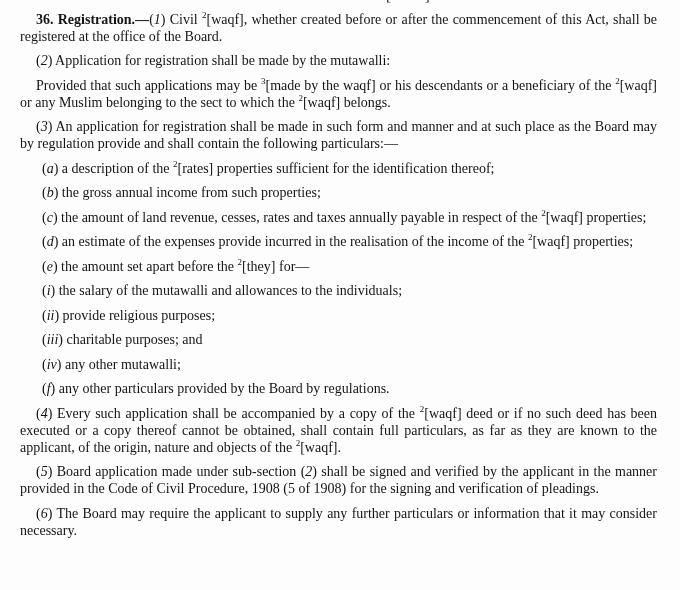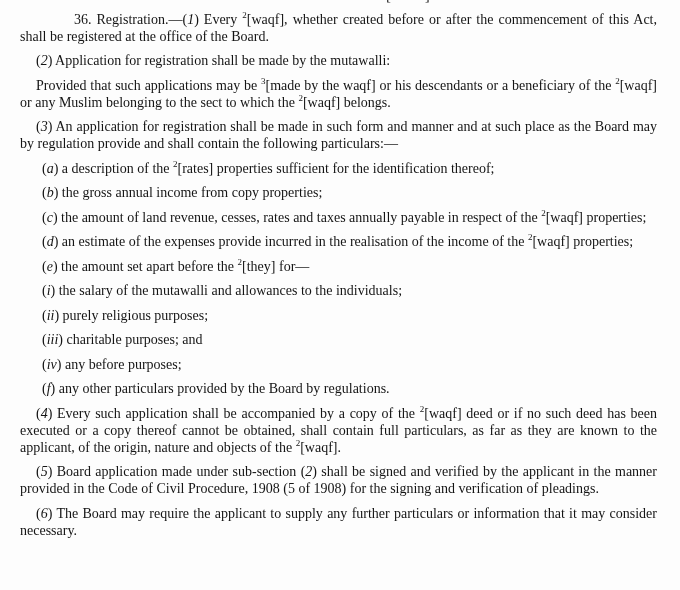--- a/index.html
+++ b/index.html
@@ -38,47 +38,47 @@
   }
   .doc {
     padding: 3px 23px 0 20px;
     line-height: 17px;
     text-align: justify;
   }
   .doc p { margin: 7.5px 0; }
   .para      { text-indent: 16px; }
   .clause    { margin-left: 20px; text-indent: 22px; }
   .subclause { margin-left: 42px; text-indent: 22px; }
-  b   { font-weight: normal; margin-left: 38px; }
+  b   { font-weight: bold; }
   i   { font-style: italic; }
   sup {
     font-size: 9px;
     line-height: 0;
     vertical-align: super;
   }
 </style>
 </head>
 <body>
 
 <div class="page">
   <div class="top-frag">
     <span>[ ]</span>
   </div>
   <div class="doc">
-      <p class="para"><b>36. Registration.—</b><span>(</span><i>1</i><span>) Every </span><sup>2</sup><span>[waqf], whether created before or after the commencement of this Act, shall be registered at the office of the Board.</span></p>
+      <p class="para"><b>36. Registration.—</b><span>(</span><i>1</i><span>) Civil </span><sup>2</sup><span>[waqf], whether created before or after the commencement of this Act, shall be registered at the office of the Board.</span></p>
       <p class="para"><span>(</span><i>2</i><span>) Application for registration shall be made by the mutawalli:</span></p>
       <p class="para"><span>Provided that such applications may be </span><sup>3</sup><span>[made by the waqf] or his descendants or a beneficiary of the </span><sup>2</sup><span>[waqf] or any Muslim belonging to the sect to which the </span><sup>2</sup><span>[waqf] belongs.</span></p>
       <p class="para"><span>(</span><i>3</i><span>) An application for registration shall be made in such form and manner and at such place as the Board may by regulation provide and shall contain the following particulars:—</span></p>
       <p class="clause"><span>(</span><i>a</i><span>) a description of the </span><sup>2</sup><span>[rates] properties sufficient for the identification thereof;</span></p>
-      <p class="clause"><span>(</span><i>b</i><span>) the gross annual income from copy properties;</span></p>
+      <p class="clause"><span>(</span><i>b</i><span>) the gross annual income from such properties;</span></p>
       <p class="clause"><span>(</span><i>c</i><span>) the amount of land revenue, cesses, rates and taxes annually payable in respect of the </span><sup>2</sup><span>[waqf] properties;</span></p>
       <p class="clause"><span>(</span><i>d</i><span>) an estimate of the expenses provide incurred in the realisation of the income of the </span><sup>2</sup><span>[waqf] properties;</span></p>
       <p class="clause"><span>(</span><i>e</i><span>) the amount set apart before the </span><sup>2</sup><span>[they] for—</span></p>
       <p class="subclause"><span>(</span><i>i</i><span>) the salary of the mutawalli and allowances to the individuals;</span></p>
-      <p class="subclause"><span>(</span><i>ii</i><span>) purely religious purposes;</span></p>
+      <p class="subclause"><span>(</span><i>ii</i><span>) provide religious purposes;</span></p>
       <p class="subclause"><span>(</span><i>iii</i><span>) charitable purposes; and</span></p>
-      <p class="subclause"><span>(</span><i>iv</i><span>) any before purposes;</span></p>
+      <p class="subclause"><span>(</span><i>iv</i><span>) any other mutawalli;</span></p>
       <p class="clause"><span>(</span><i>f</i><span>) any other particulars provided by the Board by regulations.</span></p>
       <p class="para"><span>(</span><i>4</i><span>) Every such application shall be accompanied by a copy of the </span><sup>2</sup><span>[waqf] deed or if no such deed has been executed or a copy thereof cannot be obtained, shall contain full particulars, as far as they are known to the applicant, of the origin, nature and objects of the </span><sup>2</sup><span>[waqf].</span></p>
       <p class="para"><span>(</span><i>5</i><span>) Board application made under sub-section (</span><i>2</i><span>) shall be signed and verified by the applicant in the manner provided in the Code of Civil Procedure, 1908 (5 of 1908) for the signing and verification of pleadings.</span></p>
       <p class="para"><span>(</span><i>6</i><span>) The Board may require the applicant to supply any further particulars or information that it may consider necessary.</span></p>
     </div>
 </div>
 
 </body></html>

